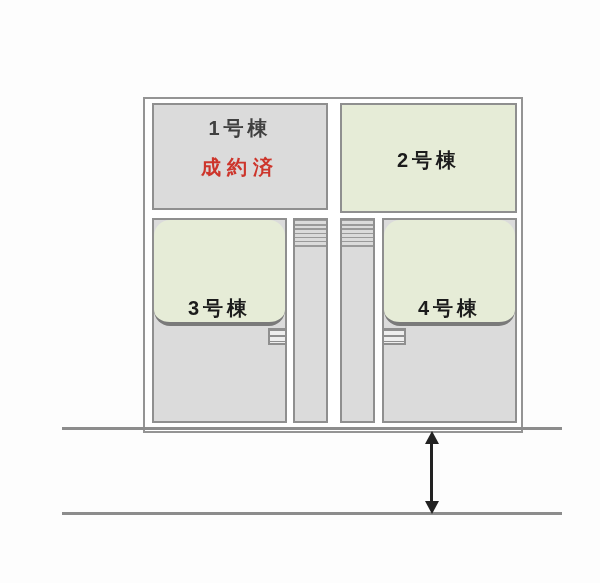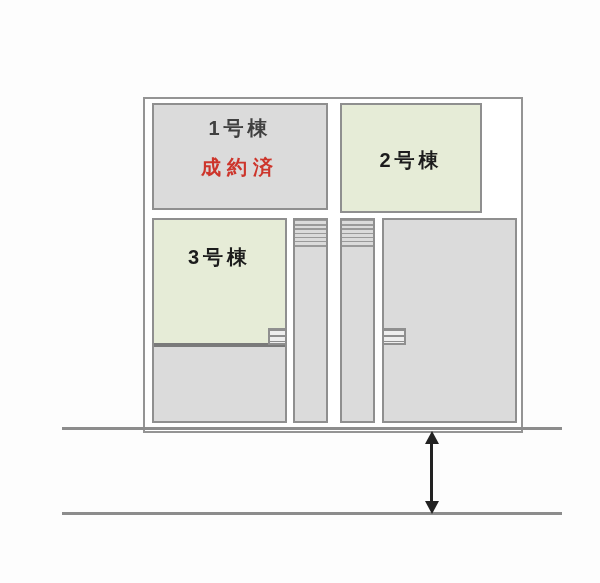--- a/index.html
+++ b/index.html
@@ -9,32 +9,32 @@
   }
   
   .outer{
     position:absolute;left:143px;top:97px;width:380px;height:336px;
     border:2px solid #949494;box-sizing:border-box;background:#ffffff;
   }
   .cell{
     position:absolute;box-sizing:border-box;border:2px solid #8f8f8f;background:#dbdbdb;
   }
   .lot1{left:152px;top:103px;width:176px;height:107px;text-align:center;}
-  .lot2{left:340px;top:103px;width:142px;height:110px;display:flex;align-items:center;justify-content:center;padding-top:4px;}
+  .lot2{left:340px;top:103px;width:177px;height:110px;display:flex;align-items:center;justify-content:center;padding-top:4px;}
   .lot3{left:152px;top:218px;width:135px;height:205px;}
   .lot4{left:382px;top:218px;width:135px;height:205px;}
   .corA{left:293px;top:218px;width:35px;height:205px;}
   .corB{left:340px;top:218px;width:35px;height:205px;}
   .hatch{
     position:absolute;left:0;top:0;right:0;height:27px;
     background:repeating-linear-gradient(to bottom,#9a9a9a 0 1.5px,rgba(0,0,0,0) 1.5px 4.2px);
   }
   .bldg{
-    position:absolute;left:0;top:0;right:0;height:127px;box-sizing:border-box;
-    border-bottom:4px solid #7a7a7a;display:flex;align-items:flex-start;justify-content:center;
+    position:absolute;left:0;top:0;right:0;height:106px;box-sizing:border-box;
+    border-bottom:4px solid #7a7a7a;display:flex;align-items:flex-end;justify-content:center;border-radius:16px;
   }
   .bldg3{padding-top:24px;}
   .bldg4{padding-top:6px;}
   .steps{
     position:absolute;top:108px;height:17px;box-sizing:border-box;background:#eeeeee;
     background-image:repeating-linear-gradient(to bottom,#8f8f8f 0 1.5px,rgba(0,0,0,0) 1.5px 5.5px);
     border:0 solid #8f8f8f;border-top-width:2px;border-bottom-width:2px;
   }
   .steps3{right:0;width:17px;border-left-width:2px;}
   .steps4{left:0;width:22px;border-right-width:2px;}
@@ -82,20 +82,23 @@
   </div>
 
   <div class="cell corA" style="background-color: rgb(219, 219, 219);">
     <div class="hatch"></div>
   </div>
   <div class="cell corB" style="background-color: rgb(219, 219, 219);">
     <div class="hatch"></div>
   </div>
 
   <div class="cell lot4" style="background-color: rgb(219, 219, 219);">
+    <div class="bldg bldg4" style="background-color: rgb(230, 236, 215);">
+      <div class="lot-label" style="color: rgb(28, 28, 28);">4号棟</div>
+    </div>
     <div class="steps steps4"></div>
   </div>
 
   <div class="roadline near" style="background-color: rgb(140, 140, 140);"></div>
   <div class="roadline far" style="background-color: rgb(140, 140, 140);"></div>
 
   <div class="arrow">
     <div class="tri up"></div>
     <div class="shaft" style="background-color: rgb(34, 34, 34);"></div>
     <div class="tri down"></div>

